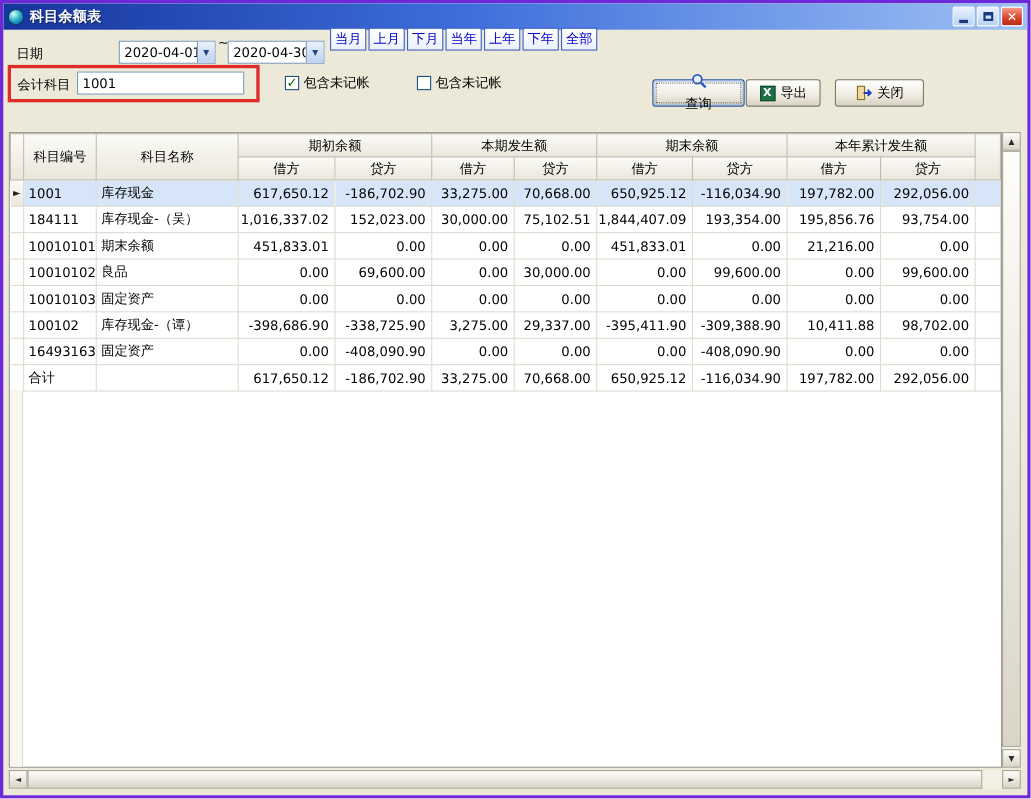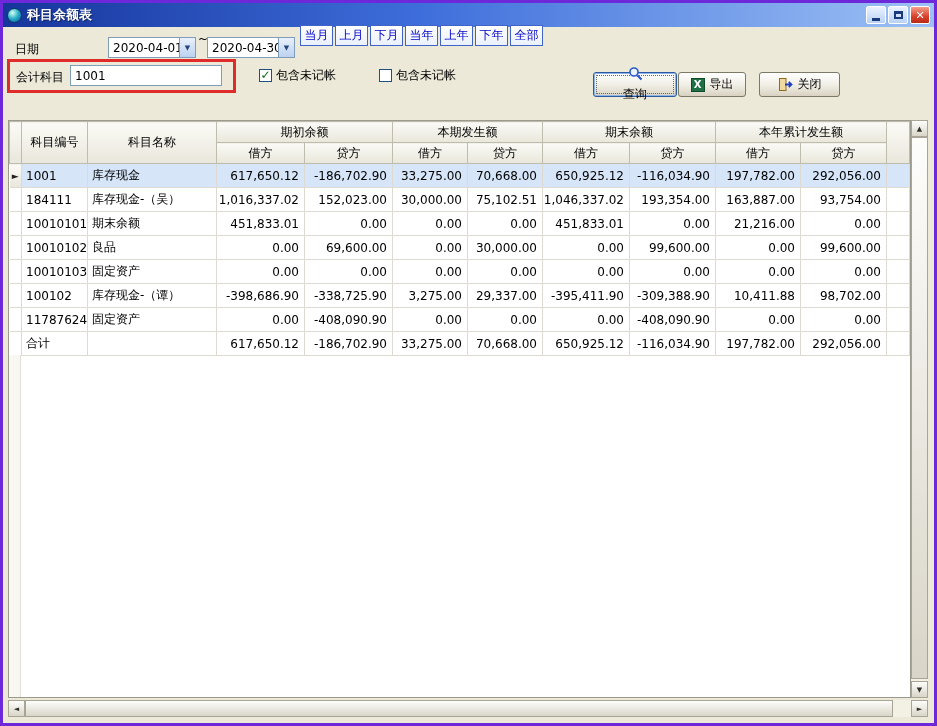--- a/index.html
+++ b/index.html
@@ -226,23 +226,23 @@
             <td class="filler"></td>
           </tr>
           <tr>
             <td class="rowsel"></td>
             <td class="code">184111</td>
             <td class="name">库存现金-（吴）</td>
             <td class="num">1,016,337.02</td>
             <td class="num">152,023.00</td>
             <td class="num">30,000.00</td>
             <td class="num">75,102.51</td>
-            <td class="num">1,046,337.02</td>
+            <td class="num">1,844,407.09</td>
             <td class="num">193,354.00</td>
-            <td class="num">163,887.00</td>
+            <td class="num">195,856.76</td>
             <td class="num">93,754.00</td>
             <td class="filler"></td>
           </tr>
           <tr>
             <td class="rowsel"></td>
             <td class="code">10010101</td>
             <td class="name">期末余额</td>
             <td class="num">451,833.01</td>
             <td class="num">0.00</td>
             <td class="num">0.00</td>
@@ -290,21 +290,21 @@
             <td class="num">3,275.00</td>
             <td class="num">29,337.00</td>
             <td class="num">-395,411.90</td>
             <td class="num">-309,388.90</td>
             <td class="num">10,411.88</td>
             <td class="num">98,702.00</td>
             <td class="filler"></td>
           </tr>
           <tr>
             <td class="rowsel"></td>
-            <td class="code">11787624</td>
+            <td class="code">16493163</td>
             <td class="name">固定资产</td>
             <td class="num">0.00</td>
             <td class="num">-408,090.90</td>
             <td class="num">0.00</td>
             <td class="num">0.00</td>
             <td class="num">0.00</td>
             <td class="num">-408,090.90</td>
             <td class="num">0.00</td>
             <td class="num">0.00</td>
             <td class="filler"></td>

